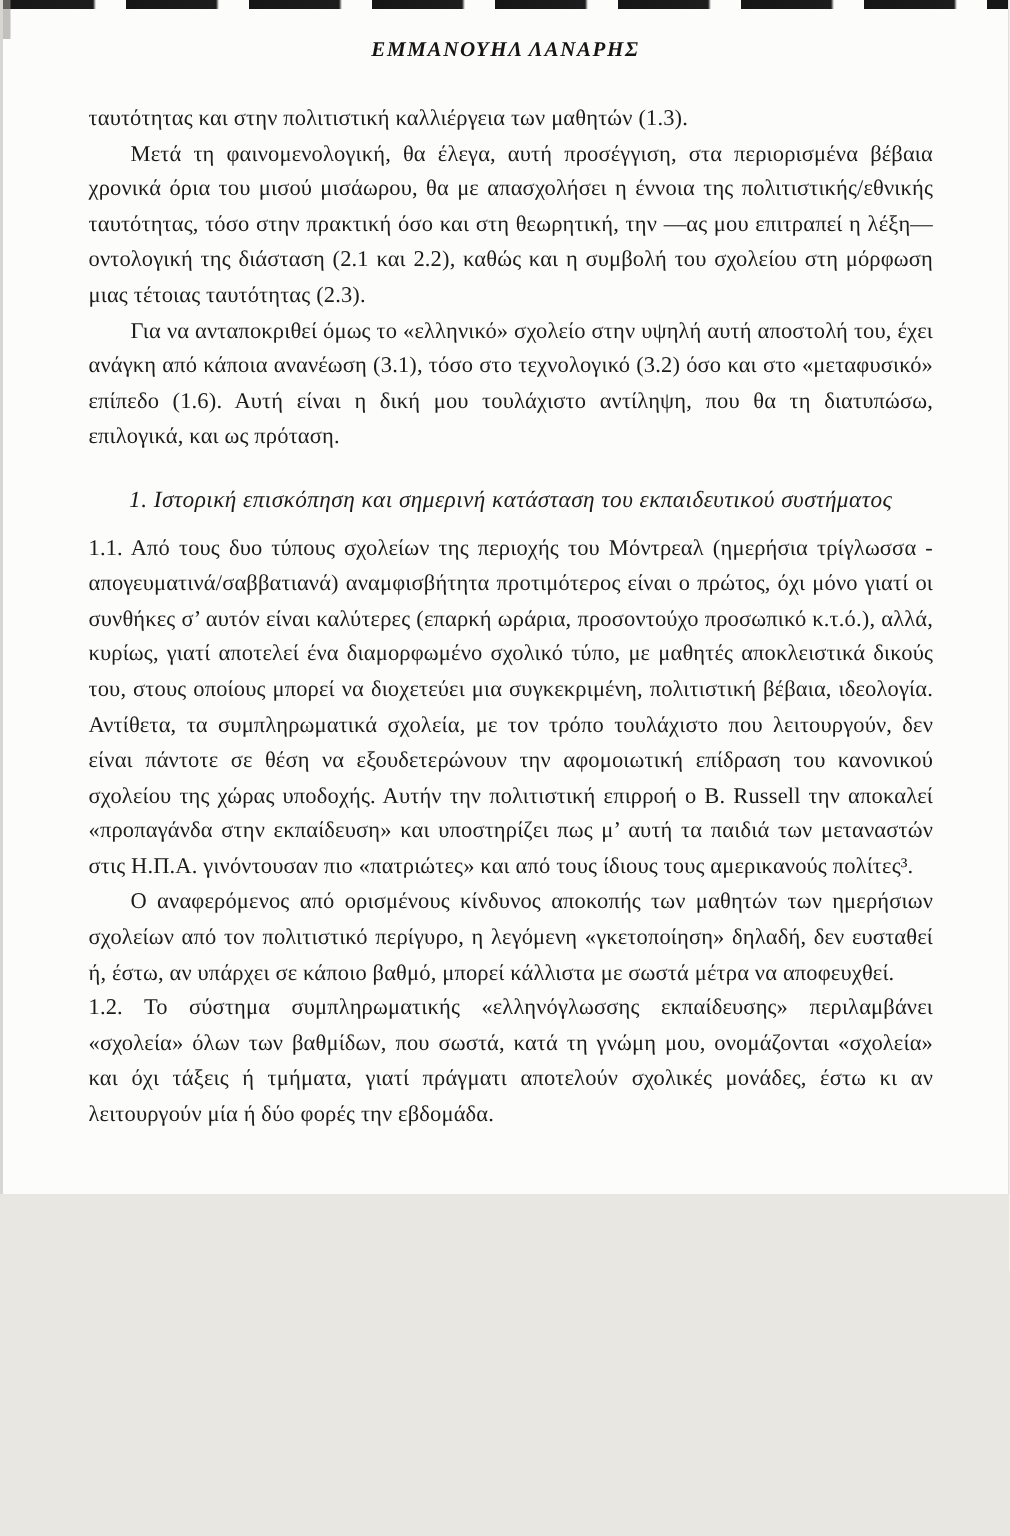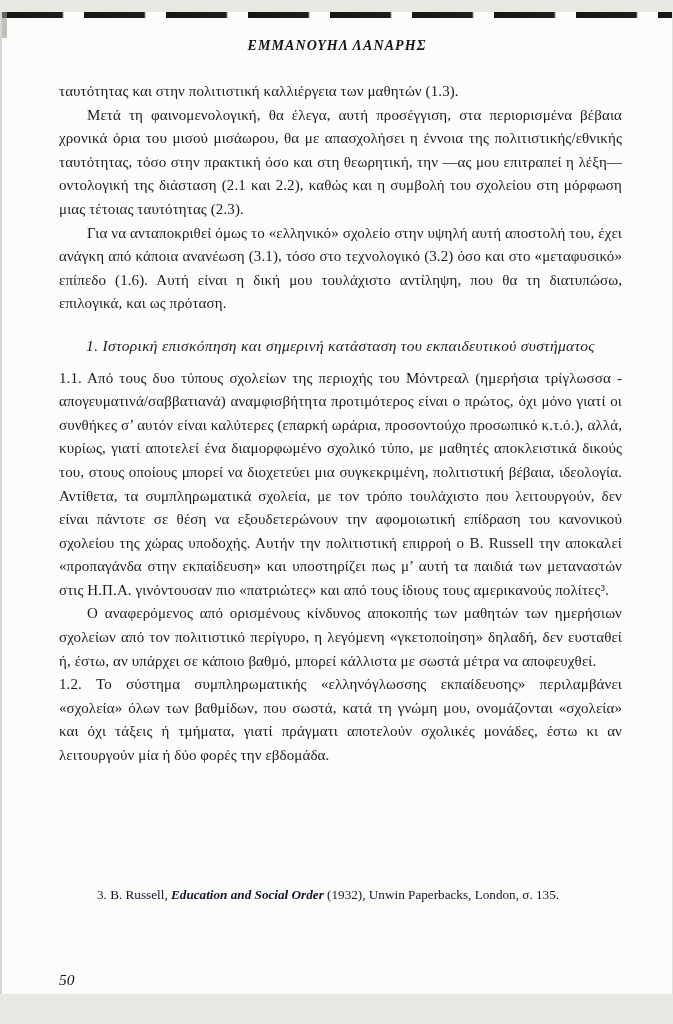--- a/index.html
+++ b/index.html
@@ -1,20 +1,20 @@
 <!DOCTYPE html>
 <html><head>
 <meta charset="utf-8">
 <style>
   html, body { margin: 0; padding: 0; background: #e9e7e2; }
   .page {
     position: relative;
     width: 673px;
-    height: 982px;
-    margin: 12px auto;
+    height: 796px;
+    margin: 0 auto;
     background: #fcfcfb;
     overflow: hidden;
     box-sizing: border-box;
     border-left: 2px solid #d8d6d2;
     border-right: 1px solid #e3e1dd;
     font-family: "Liberation Serif", "DejaVu Serif", serif;
     color: #1e1c1a;
   }
   .torn-edge {
     position: absolute;

